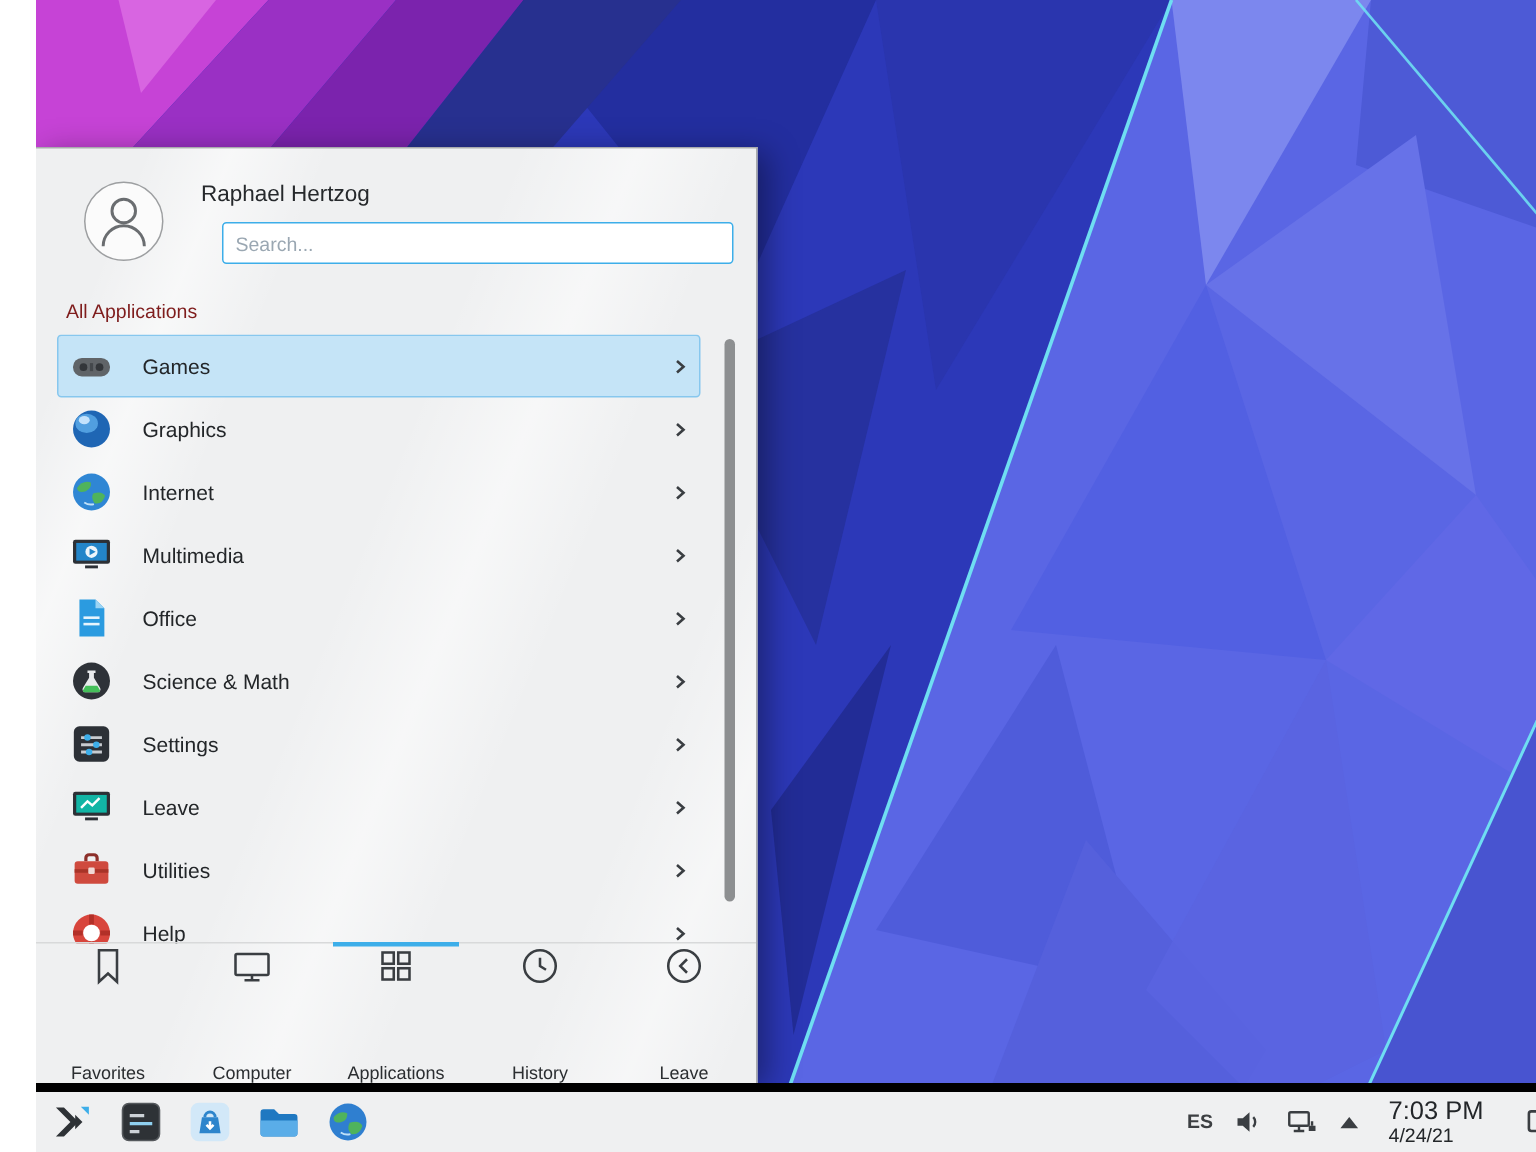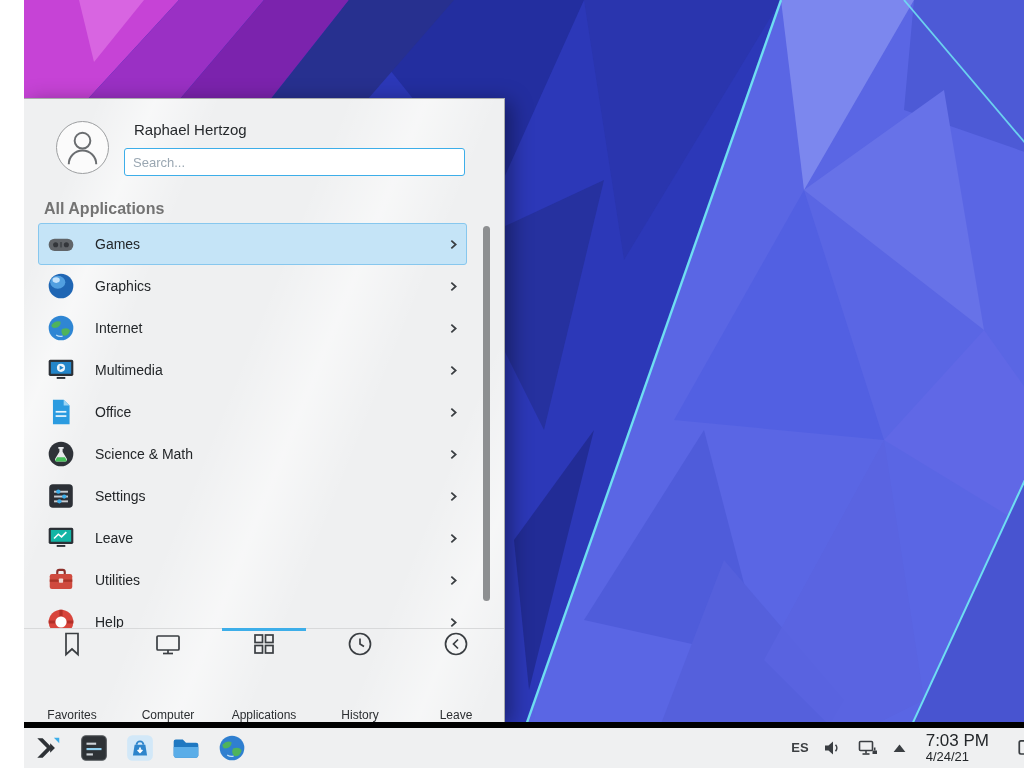--- a/index.html
+++ b/index.html
@@ -14,25 +14,25 @@
     box-shadow:6px 4px 20px rgba(0,0,0,0.38); }
   .launcher::before { content:""; position:absolute; inset:0; pointer-events:none;
     background:linear-gradient(112deg,
       rgba(255,255,255,0) 10%, rgba(255,255,255,0.55) 18%, rgba(255,255,255,0) 27%,
       rgba(255,255,255,0) 44%, rgba(255,255,255,0.5) 55%, rgba(255,255,255,0) 65%,
       rgba(255,255,255,0) 78%, rgba(255,255,255,0.45) 88%, rgba(255,255,255,0) 97%); }
 
   .avatar { position:absolute; left:32px; top:22px; width:53px; height:53px; border-radius:50%;
     border:1px solid #9d9fa1; background:#fbfbfb; display:flex; align-items:center; justify-content:center; }
   .user-name { position:absolute; left:110px; top:22px; font-size:15px; color:#26292c; }
-  .search { position:absolute; left:100px; top:49px; width:341px; height:28px; border:1px solid #3daee9;
+  .search { position:absolute; left:124px; top:49px; width:341px; height:28px; border:1px solid #3daee9;
     border-radius:3px; background:#fff; padding:0 8px; font-size:13px; color:#15803d; outline:none; }
   .search::placeholder { color:#9aa7b2; }
 
-  .section-label { position:absolute; left:20px; top:101px; font-size:16px; color:#737373;font-weight:bold; }
+  .section-label { position:absolute; left:20px; top:101px; font-size:13px; color:#7f1d1d; }
 
   .cat-list { position:absolute; left:0; top:124px; width:100%; height:406px; overflow:hidden;
     display:flex; flex-direction:column; padding:0 37px 0 14px; }
   .cat-row { height:42px; flex:0 0 42px; display:flex; align-items:center;
     border:1px solid transparent; border-radius:3px; padding:0 6px; }
   .cat-row.selected { background:#c5e4f7; border-color:#87c7ee; }
   .cat-icon { width:32px; height:32px; margin-right:18px; flex:0 0 auto;
     display:flex; align-items:center; justify-content:center; }
   .cat-icon svg { width:30px; height:30px; }
   .cat-label { font-size:14px; color:#232629; flex:1; }

